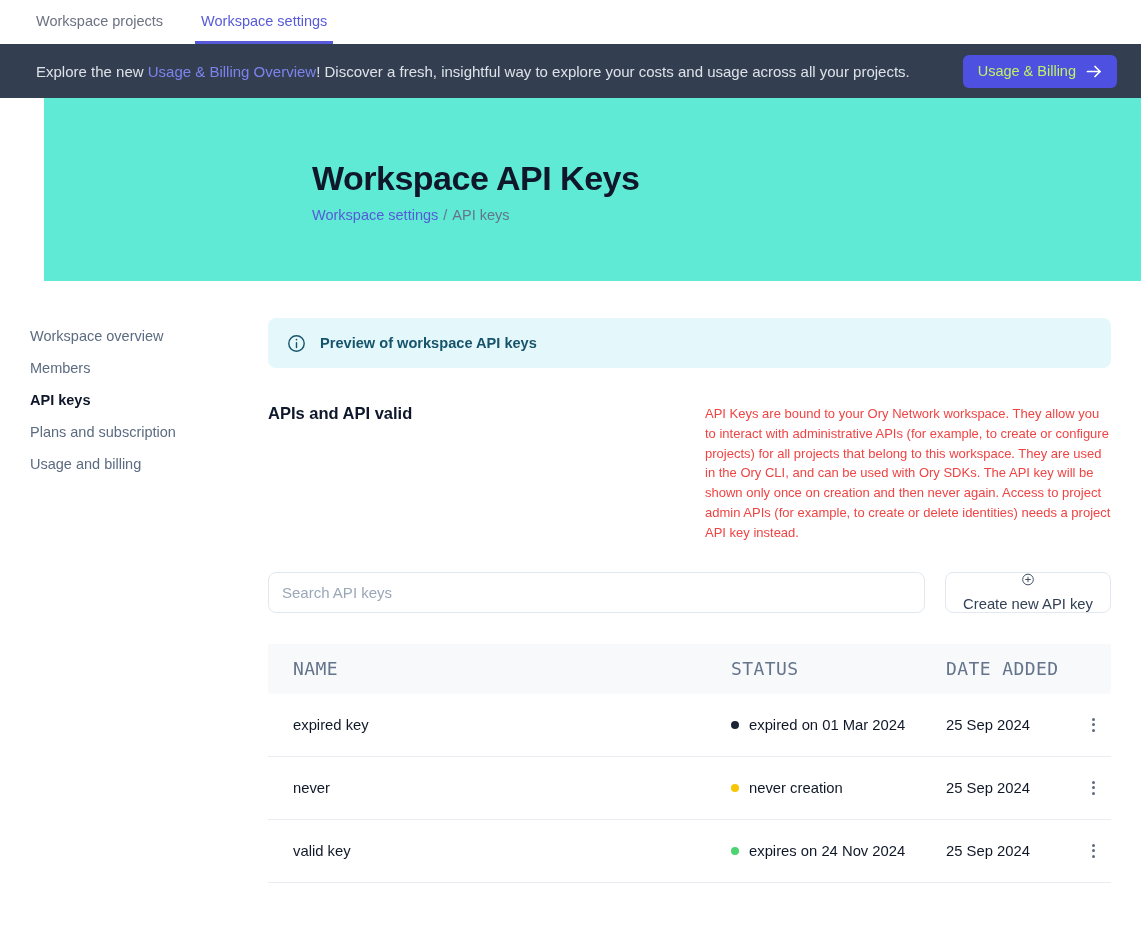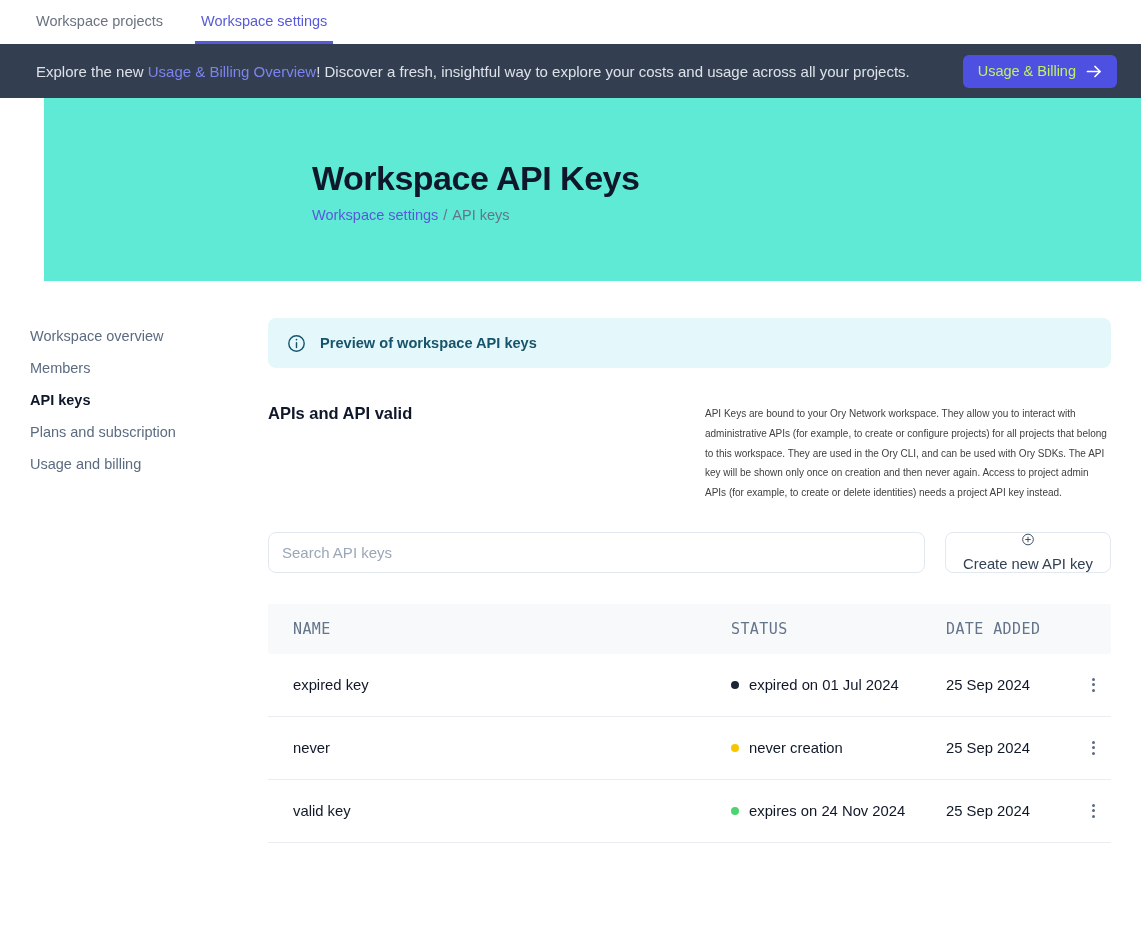--- a/index.html
+++ b/index.html
@@ -120,23 +120,23 @@
   .section { display: flex; margin-top: 36px; }
   .section-heading {
     width: 437px;
     flex: 0 0 437px;
     font-size: 16.5px;
     font-weight: 700;
     color: #0f172a;
   }
   .section-desc {
     flex: 1;
-    font-size: 10px;
+    font-size: 13px;
     line-height: 19.8px;
-    color: #404040;
+    color: #ef4444;
   }
 
   
   .controls { display: flex; gap: 20px; margin-top: 29px; align-items: flex-end; }
   .search-input {
     flex: 1;
     height: 41px;
     border: 1px solid #e2e8f0;
     border-radius: 8px;
     padding: 0 13px;
@@ -169,21 +169,21 @@
     display: grid;
     grid-template-columns: 438px 215px 133px 1fr;
     align-items: center;
     padding-left: 25px;
   }
   .thead {
     height: 50px;
     background: #f8f9fb;
     border-radius: 2px;
     font-family: "DejaVu Sans Mono", monospace;
-    font-size: 15px;
+    font-size: 18px;
     color: #64748b;
     letter-spacing: 0.4px;
   }
   .trow {
     height: 63px;
     border-bottom: 1px solid #e9edf1;
     font-size: 14.8px;
     color: #101828;
     background: #ffffff;
   }
@@ -270,21 +270,21 @@
         <div>NAME</div>
         <div>STATUS</div>
         <div>DATE ADDED</div>
         <div></div>
       </div>
 
       <div class="trow">
         <div>expired key</div>
         <div class="status-cell">
           <span class="status-dot" style="background: rgb(28, 37, 52);"></span>
-          <span>expired on 01 Jul 2024</span>
+          <span>expired on 01 Mar 2024</span>
         </div>
         <div>25 Sep 2024</div>
         <div class="kebab">
             <span></span>
             <span></span>
             <span></span>
           </div>
       </div>
 
       <div class="trow">

